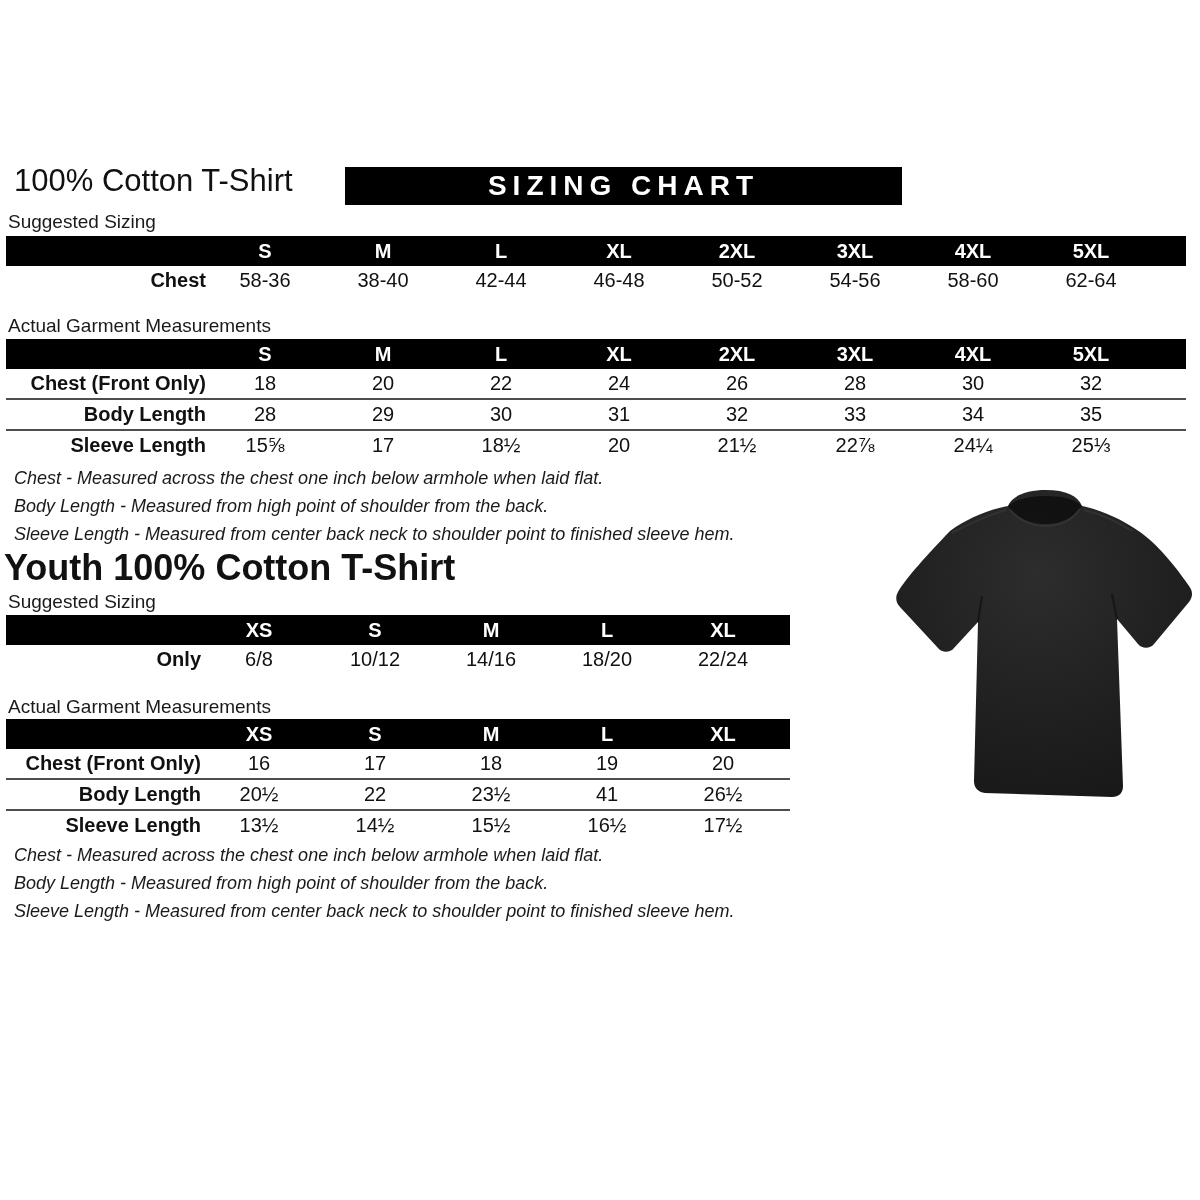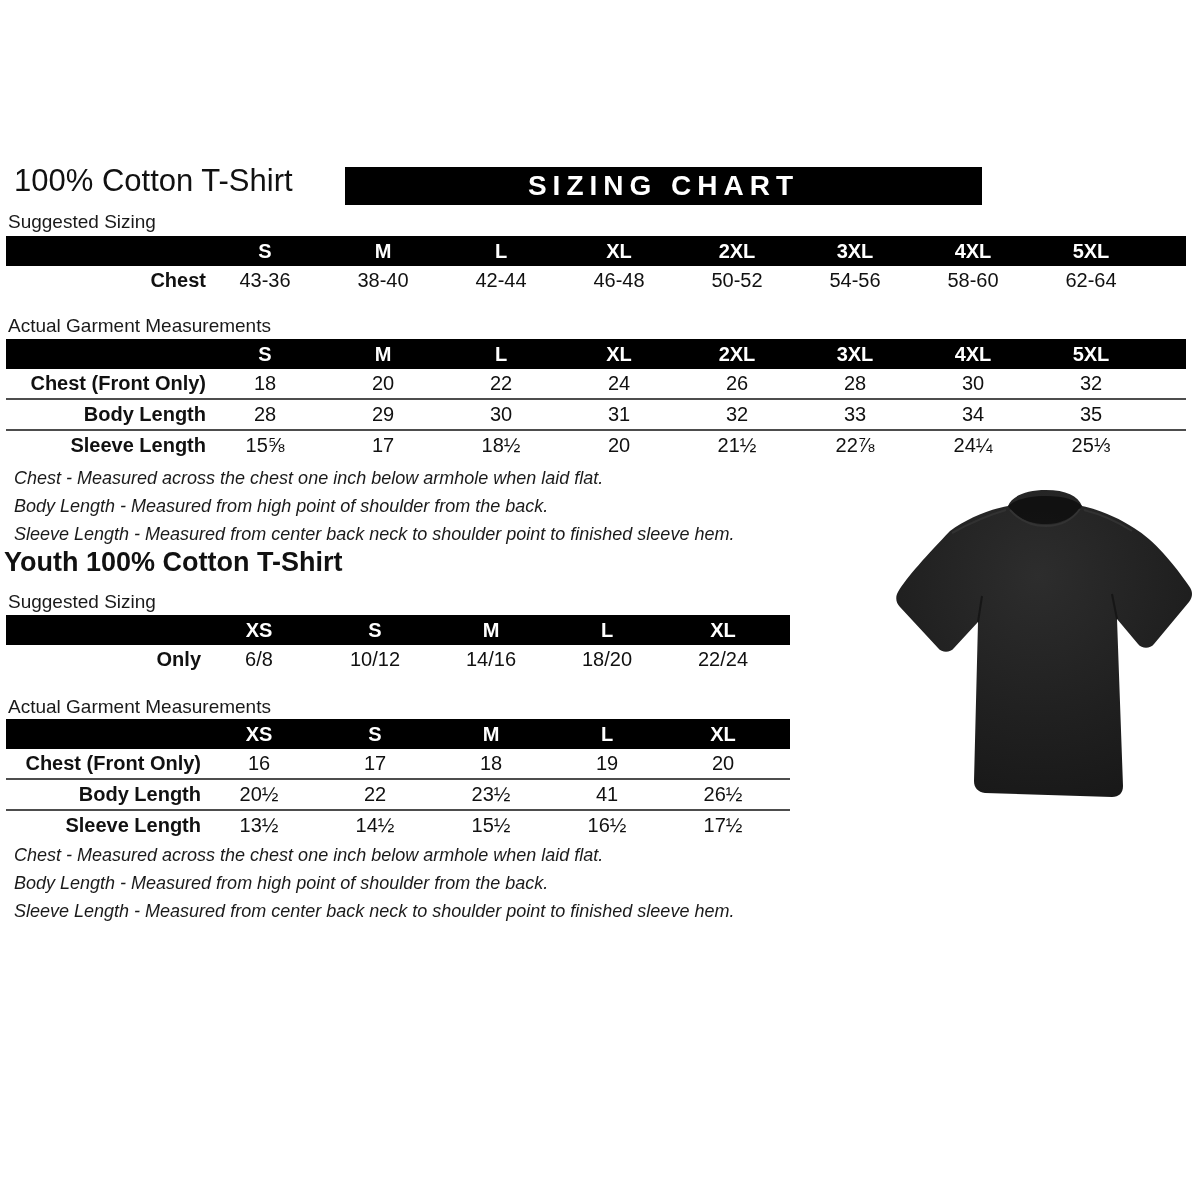--- a/index.html
+++ b/index.html
@@ -8,21 +8,21 @@
     font-family:"Liberation Sans","DejaVu Sans",sans-serif;
     color:#1a1a1a;position:relative;overflow:hidden;
   }
   .canvas{position:absolute;left:0;top:0;width:1200px;height:1200px;}
 
   .page-title{
     position:absolute;left:14px;top:163px;margin:0;
     font-size:31px;font-weight:400;color:#111;white-space:nowrap;
   }
   .banner{
-    position:absolute;left:345px;top:167px;width:637px;height:38px;
+    position:absolute;left:345px;top:167px;width:557px;height:38px;
     background:#000;display:flex;align-items:center;justify-content:center;
   }
   .banner span{color:#fff;font-weight:700;font-size:28px;letter-spacing:6px;white-space:nowrap;}
 
   .sec-label{position:absolute;left:8px;font-size:19px;color:#1a1a1a;white-space:nowrap;}
 
   table.sizes{position:absolute;left:6px;border-collapse:collapse;table-layout:fixed;}
   table.sizes thead th{
     background:#000;color:#fff;font-weight:700;font-size:20px;
     height:30px;padding:0;text-align:center;
@@ -33,21 +33,21 @@
   table.sizes tbody tr + tr td{border-top:2px solid #4d4d4d;}
   table.sizes td.row-label{text-align:right;padding-left:12px;white-space:nowrap;}
   .lbl-bold{font-weight:700;}
   .lbl-suffix{font-weight:700;}
 
   .notes{position:absolute;left:14px;}
   .note-line{font-size:18px;line-height:28px;color:#1a1a1a;white-space:nowrap;font-style:italic;}
 
   .youth-title{
     position:absolute;left:4px;top:547px;margin:0;
-    font-size:27px;font-weight:700;color:#111;white-space:nowrap;
+    font-size:36px;font-weight:700;color:#111;white-space:nowrap;
   }
 
   .tshirt{position:absolute;left:886px;top:476px;width:312px;height:345px;}
   .tshirt svg{display:block;width:100%;height:100%;}
 </style>
 </head>
 <body>
 
 <div class="canvas">
 
@@ -81,21 +81,21 @@
           <th>2XL</th>
           <th>3XL</th>
           <th>4XL</th>
           <th>5XL</th>
           <th></th>
         </tr>
       </thead>
       <tbody>
         <tr>
           <td class="row-label"><span class="lbl-bold">Chest</span></td>
-          <td>43-36</td>
+          <td>58-36</td>
           <td>38-40</td>
           <td>42-44</td>
           <td>46-48</td>
           <td>50-52</td>
           <td>54-56</td>
           <td>58-60</td>
           <td>62-64</td>
           <td></td>
         </tr>
       </tbody>

